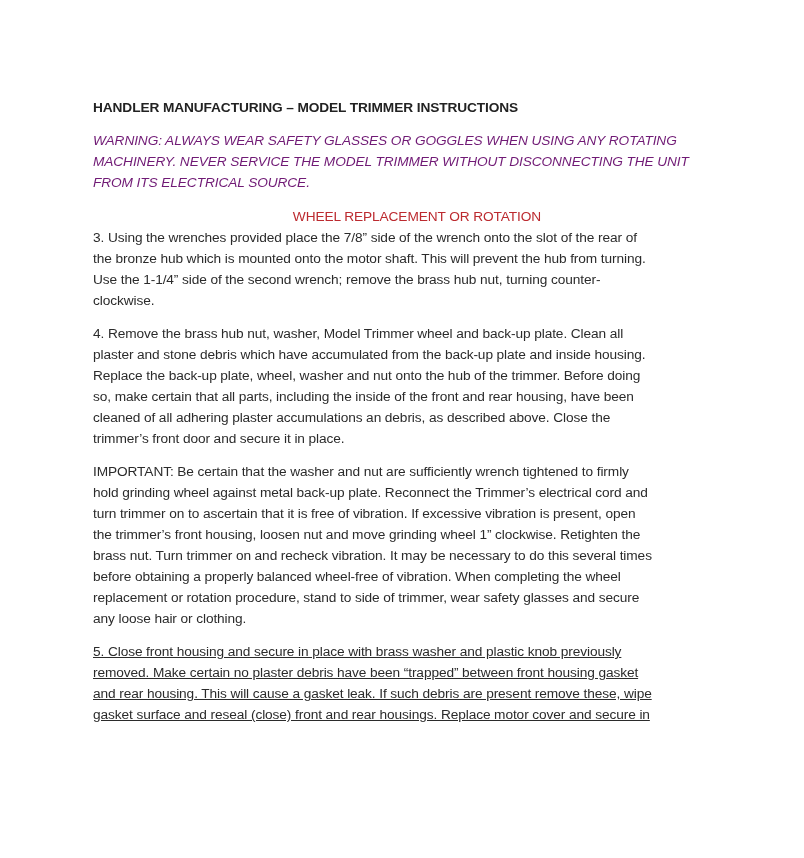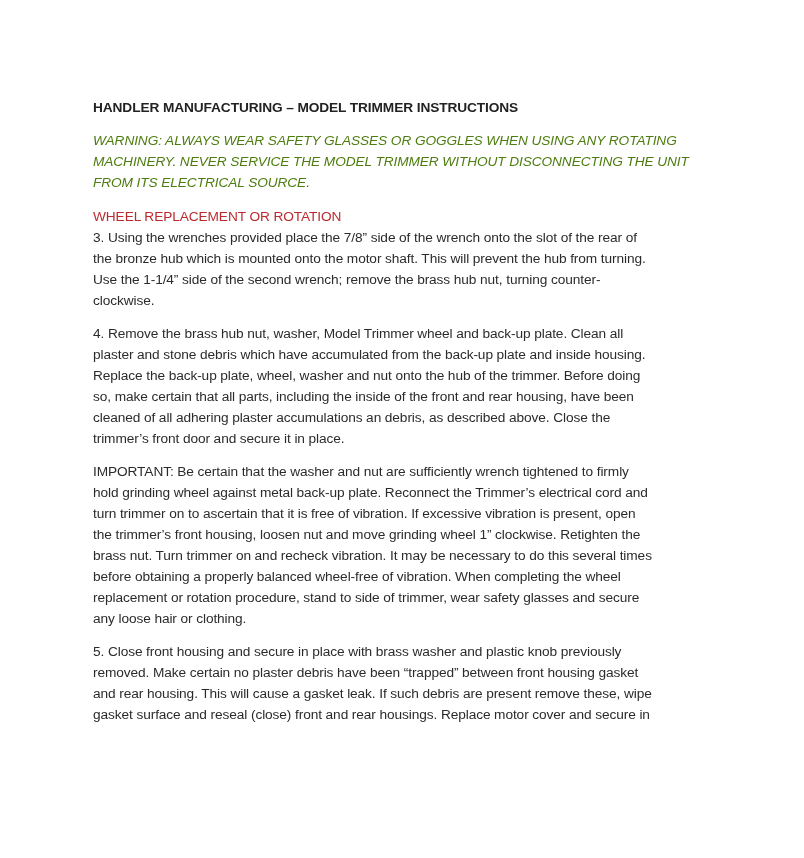--- a/index.html
+++ b/index.html
@@ -30,32 +30,34 @@
     font-weight: normal;
   }
   h1.doc-title {
     margin: 0 0 12px 0;
     font-weight: bold;
     color: #222222;
   }
   p.warning {
     margin: 0 0 13px 0;
     font-style: italic;
-    color: #4d7c0f;
+    color: #701a75;
   }
   h2.section-heading {
     margin: 0;
     font-weight: normal;
     color: var(--heading-color, #bc2a2f);
+    text-align: center;
   }
   p.step, p.important {
     margin: 0 0 12px 0;
   }
   p.last {
     margin-bottom: 12px;
+    text-decoration: underline;
   }
 </style>
 </head>
 <body>
 
 <div class="page">
   <h1 class="doc-title">HANDLER MANUFACTURING – MODEL TRIMMER INSTRUCTIONS</h1>
 
   <p class="warning">WARNING: ALWAYS WEAR SAFETY GLASSES OR GOGGLES WHEN USING ANY ROTATING
 MACHINERY. NEVER SERVICE THE MODEL TRIMMER WITHOUT DISCONNECTING THE UNIT

